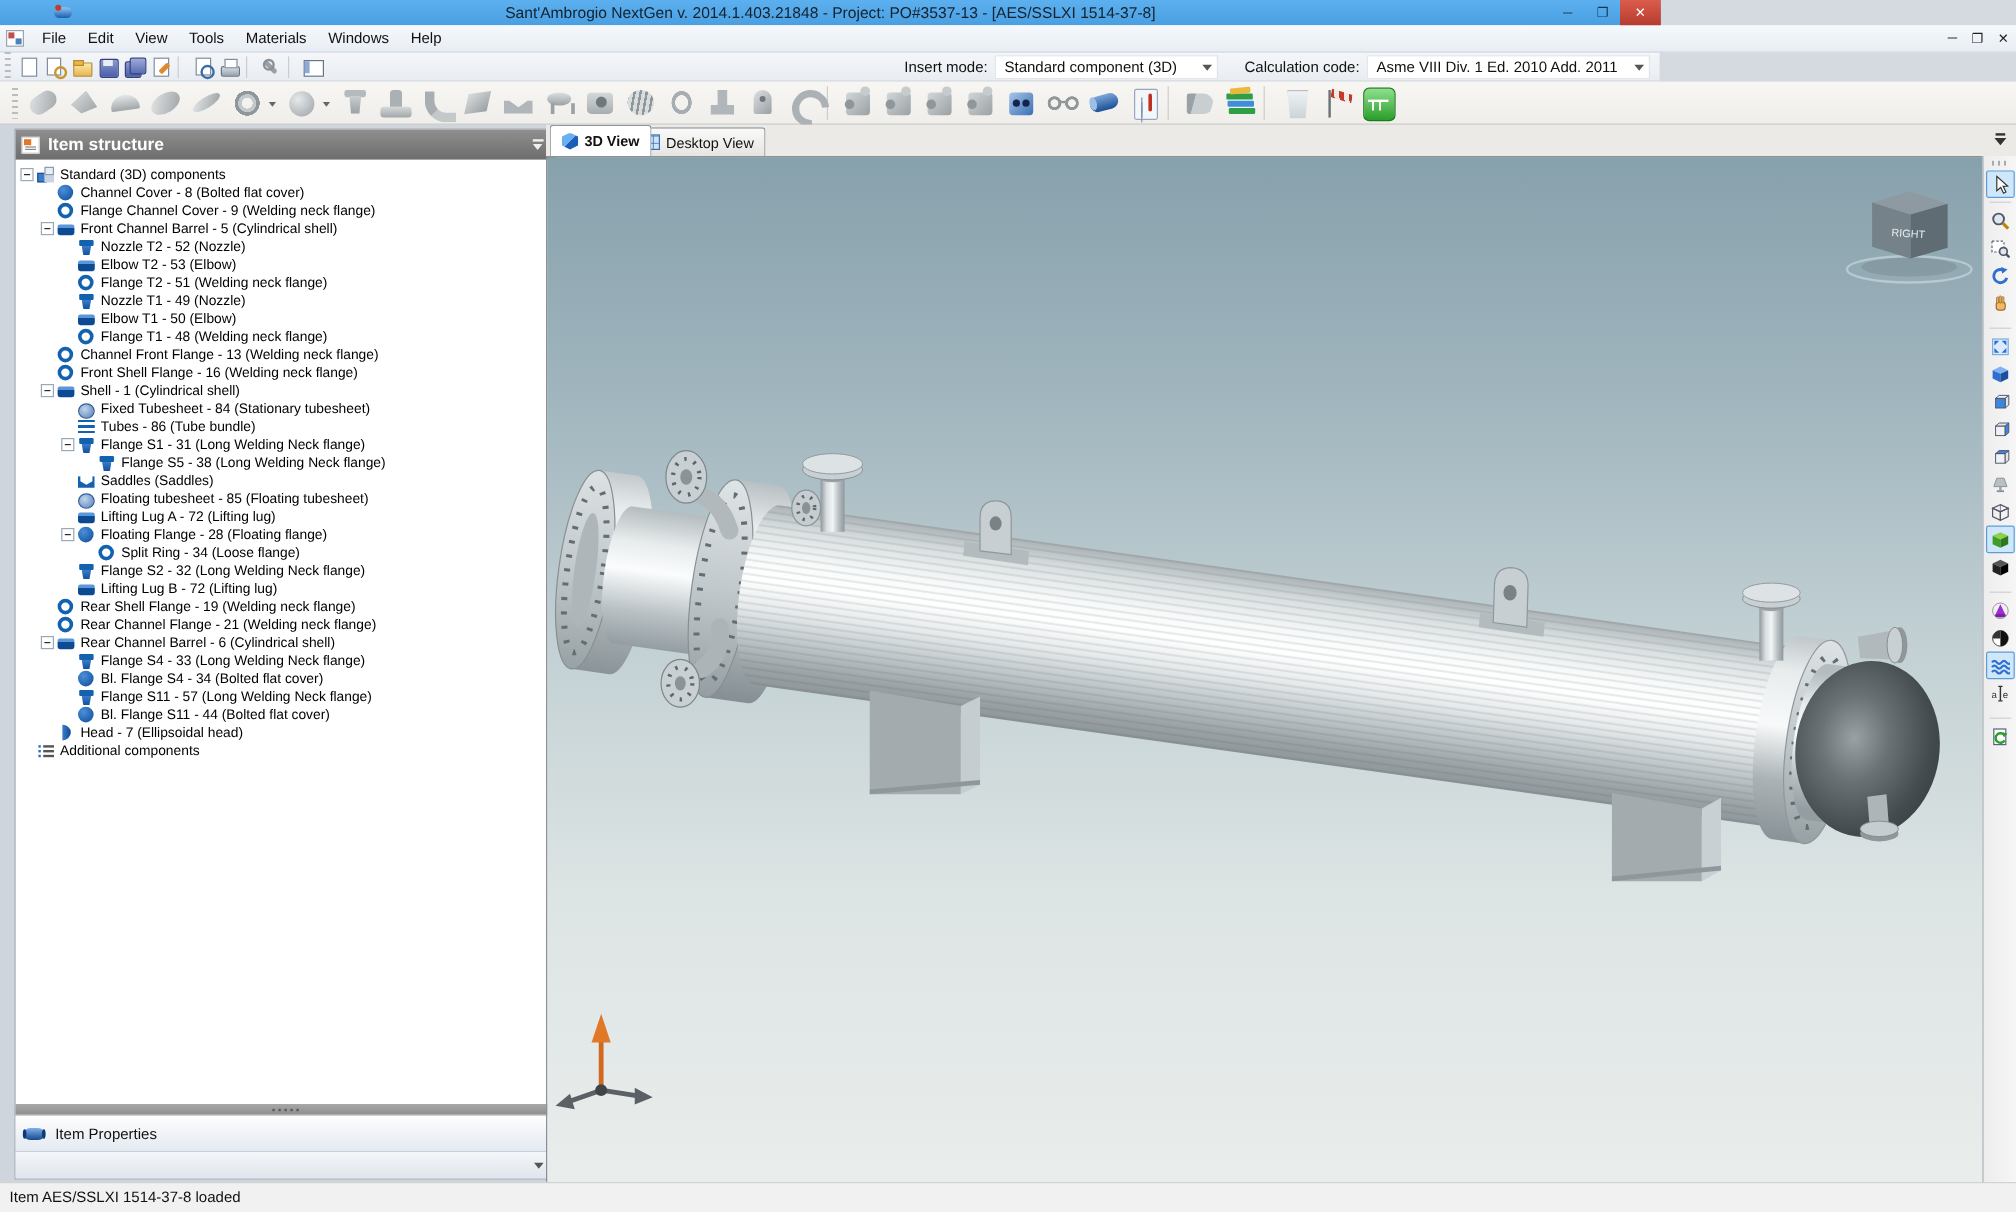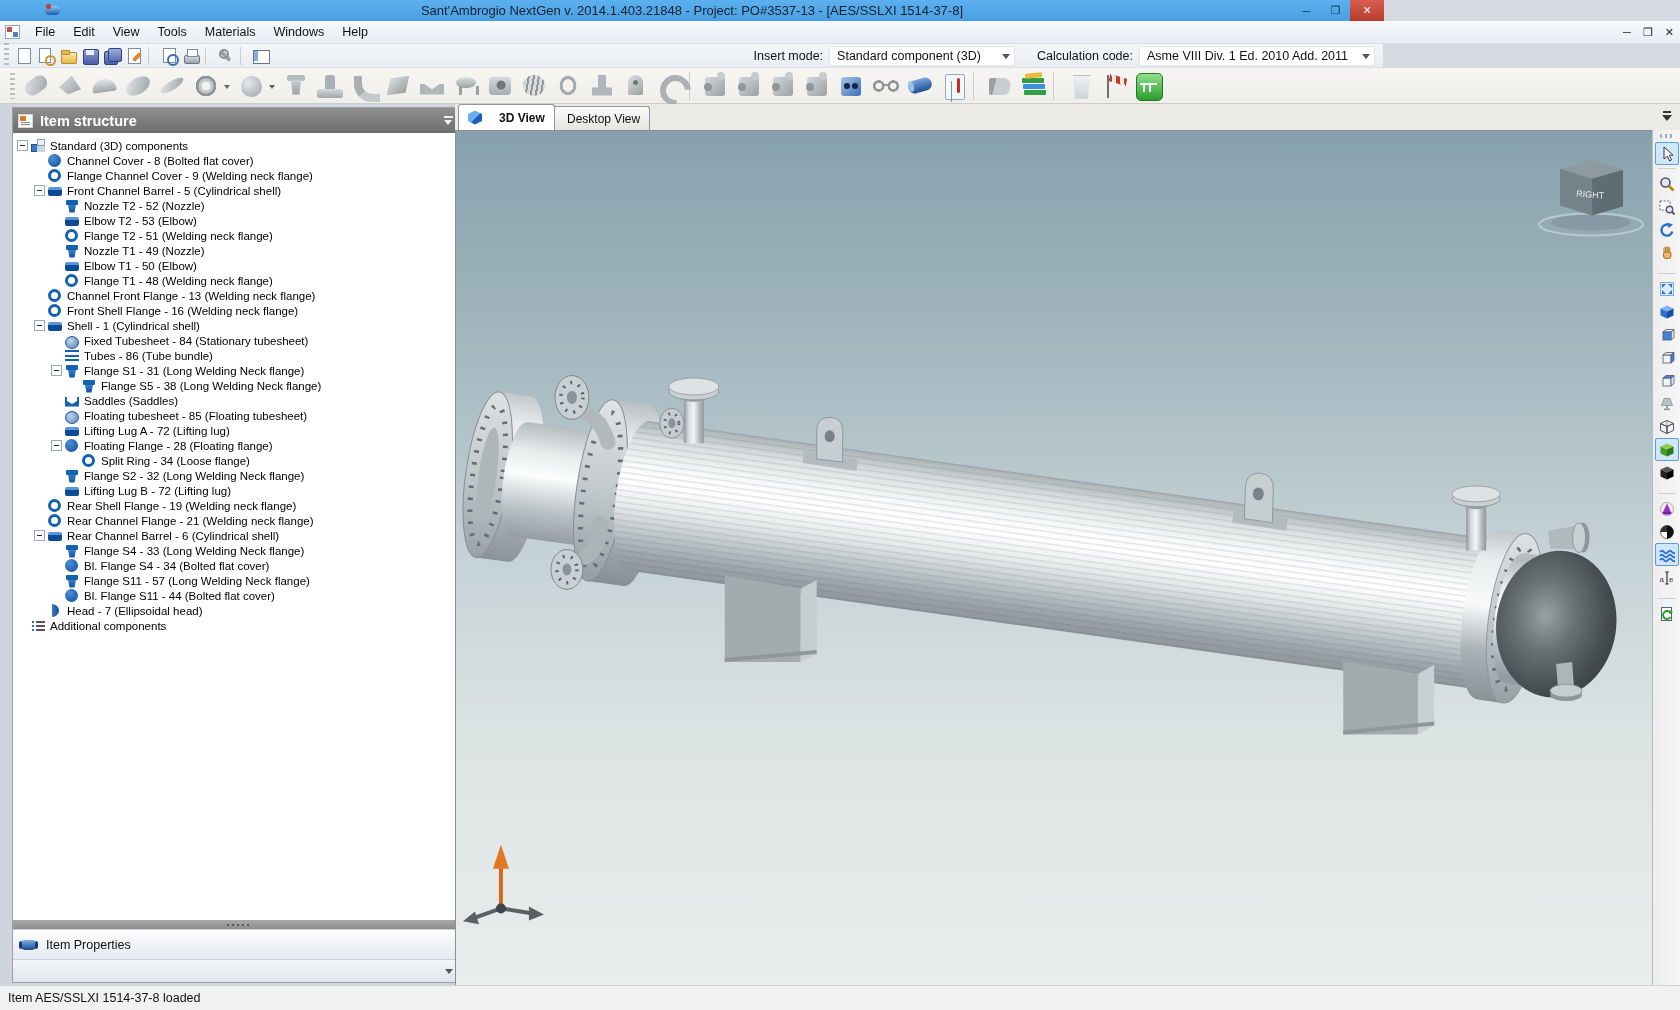--- a/index.html
+++ b/index.html
@@ -245,21 +245,21 @@
   .p-struct::after { left:4px; top:5px; width:5px; height:4px; background:#e07828;
     box-shadow:5px 5px 0 #3c7cc8; }
   #collapsedbar { height:23px; flex:none; background:linear-gradient(#f4f6f9,#dfe5ec);
     border-top:1px solid #c8cfd8; position:relative; }
   #collapsedbar .caret { position:absolute; right:10px; top:9px; }
 
   
   #tabstrip { position:absolute; left:455px; top:0; right:0; height:26px; background:#eceae6; }
   .vtab { position:absolute; top:2px; height:24px; display:flex; align-items:center; padding:0 9px;
     border:1px solid #8f979f; border-bottom:none; border-radius:3px 3px 0 0;
-    font-size:12px; color:#111; background:linear-gradient(#fafafa,#e6e4e0);gap:12px; }
+    font-size:12px; color:#111; background:linear-gradient(#fafafa,#e6e4e0); }
   .vtab.selected { top:0; height:26px; background:#fff; font-weight:bold; z-index:2; }
   #tab3d { left:3px; } #tabdesk { left:72px; }
   .cube3d { width:14px; height:14px; margin-right:5px;
     background:linear-gradient(135deg,#6ab0f0 0 50%,#1b5fb8 50%); 
     clip-path:polygon(50% 0,100% 25%,100% 75%,50% 100%,0 75%,0 25%); }
   .gridic { width:13px; height:13px; margin-right:5px; border:1px solid #3c6ea8; background:
     linear-gradient(#3c78c8 1px,rgba(0,0,0,0) 1px) 0 0/6px 6px,
     linear-gradient(90deg,#3c78c8 1px,rgba(0,0,0,0) 1px) 0 0/6px 6px,#cfe4f7; }
   .ovf { position:absolute; right:7px; top:7px; width:11px; height:12px; }
   .ovf::before { content:""; position:absolute; left:1px; top:0; width:8px; height:2px; background:#333; }

